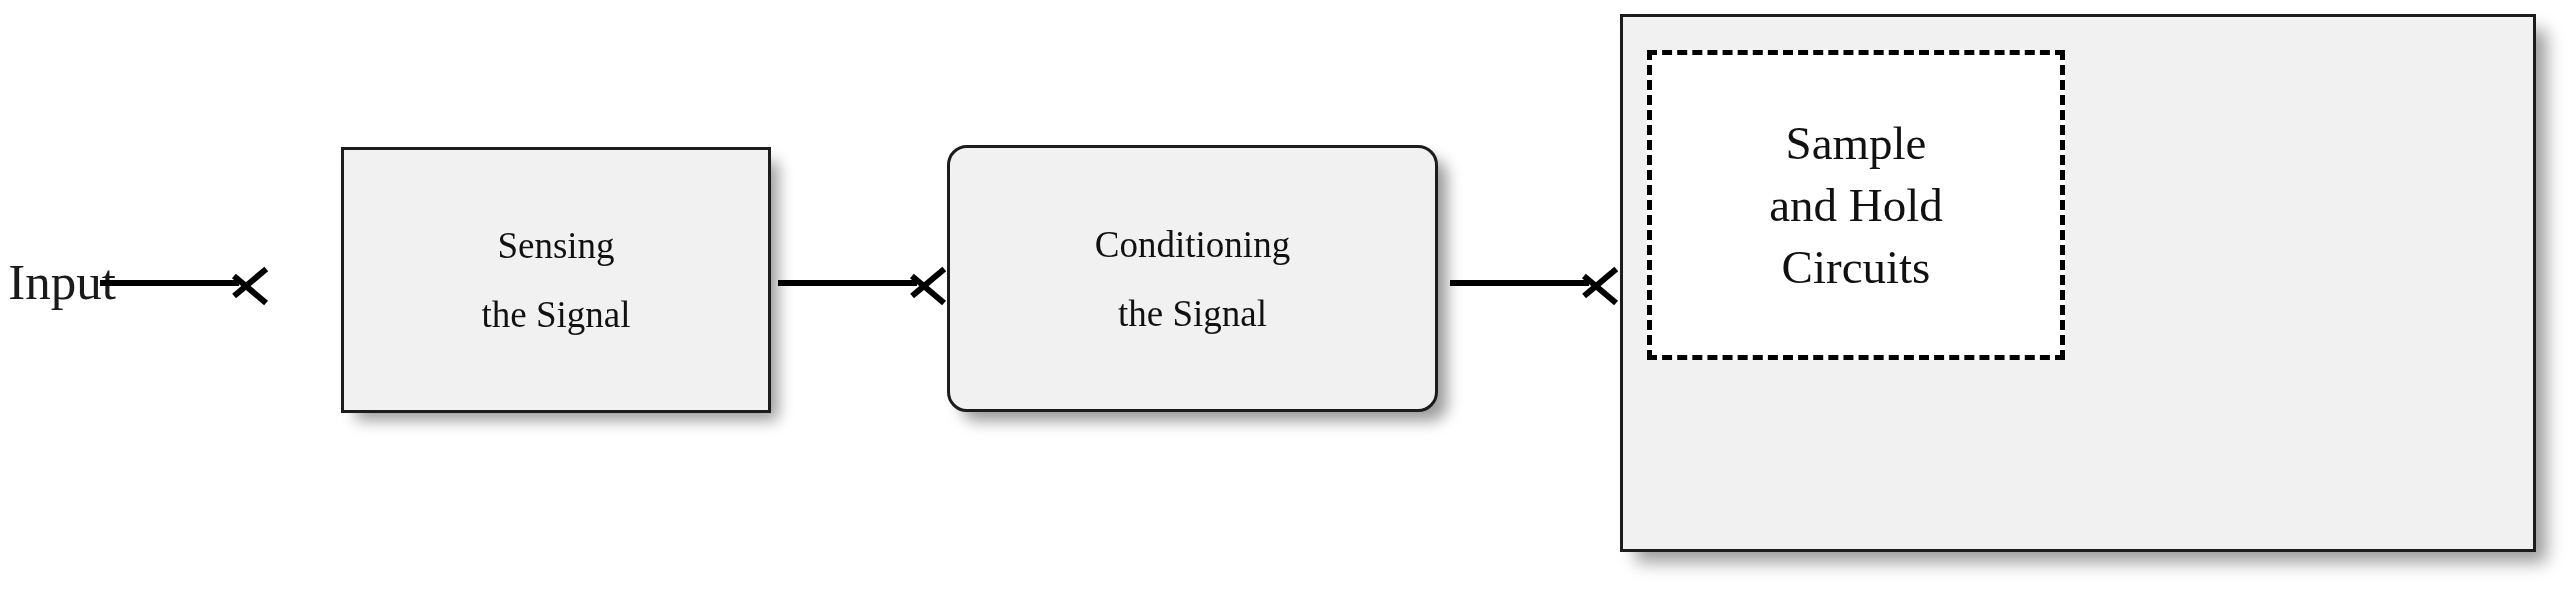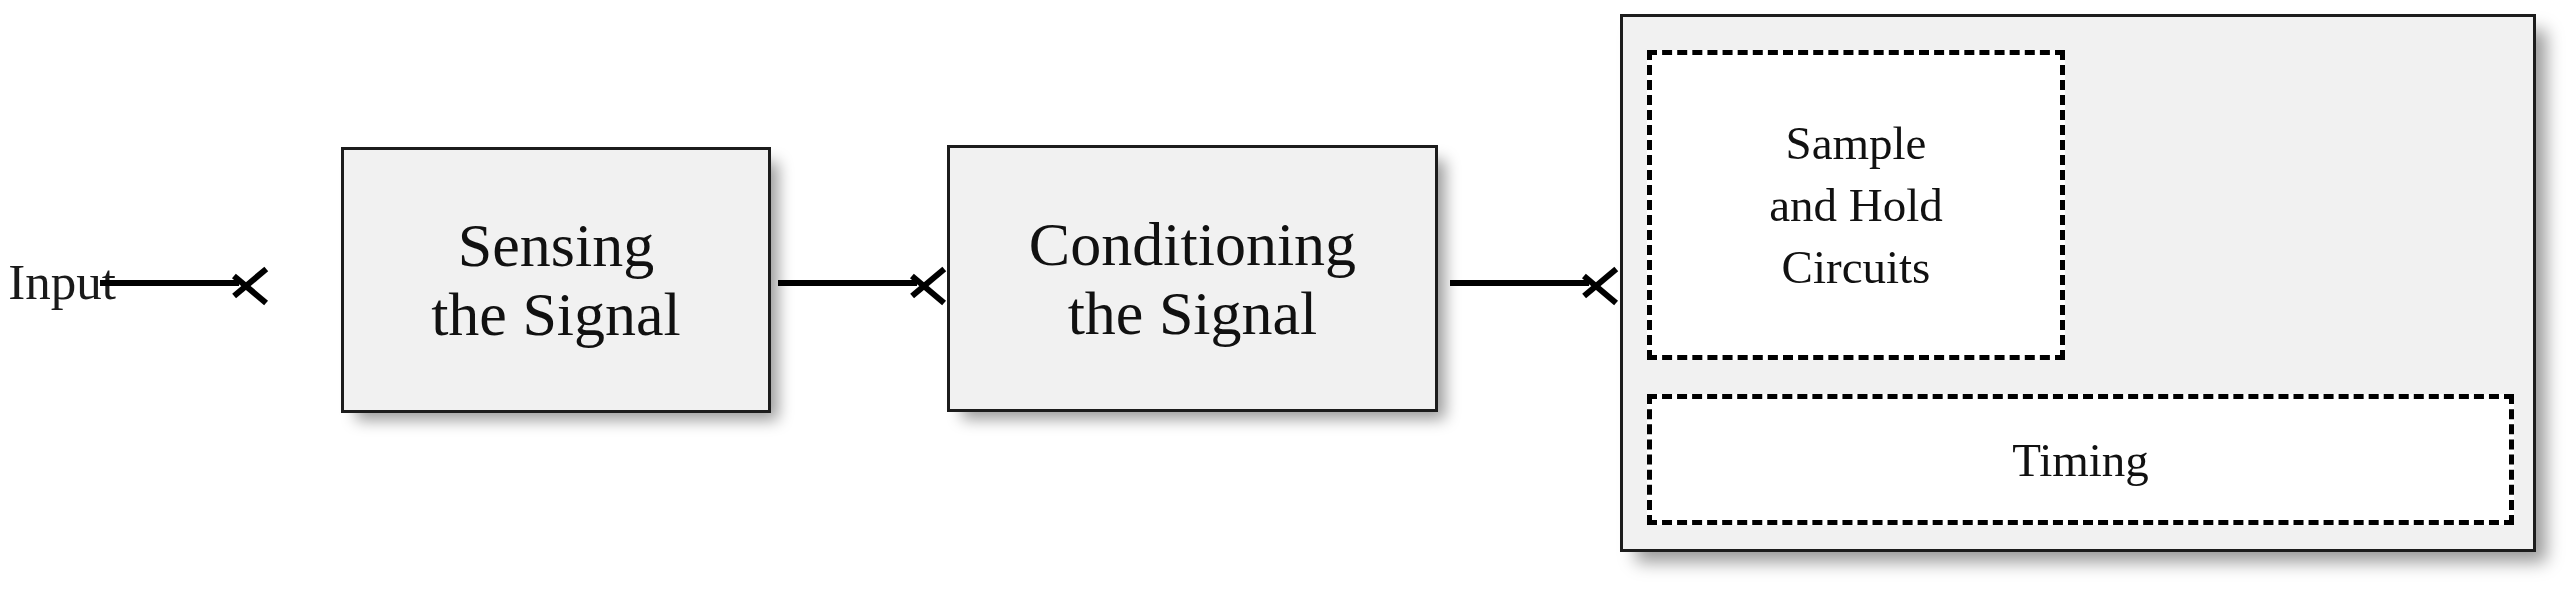--- a/index.html
+++ b/index.html
@@ -35,29 +35,29 @@
     position: absolute;
     background: #f1f1f1;
     border: 3.3px solid #1c1c1c;
     box-sizing: border-box;
     box-shadow: 11.4px 11.4px 14.7px -3.3px rgba(0,0,0,0.40);
     display: flex;
     align-items: center;
     justify-content: center;
   }
   .proc-box .txt {
-    font-size: 62px;
+    font-size: 37px;
     line-height: 69px;
     text-align: center;
     color: #111111;
     white-space: pre-line;
   }
 
   #box-sensing { left: 341px;  top: 147px; width: 430px; height: 266px; }
-  #box-conditioning { left: 947px; top: 145px; width: 491px; height: 267px; }
+  #box-conditioning { left: 947px; top: 145px; width: 491px; height: 267px; border-radius: 20px; }
 
   
   .arrow { position: absolute; height: 49px; }
   .arrow .shaft {
     position: absolute;
     left: 0;
     top: 22px;
     height: 5.7px;
     background: #000000;
   }
@@ -157,20 +157,17 @@
 
   <div id="panel-acquisition">
 
     <div class="dash-box" id="dash-sample">
       <div class="txt">Sample
 and Hold
 Circuits</div>
     </div>
 
 
-    <div class="dash-box" id="dash-timing">
-      <div class="txt">Timing</div>
-    </div>
 
   </div>
 
 </div>
 
 
 </body></html>

